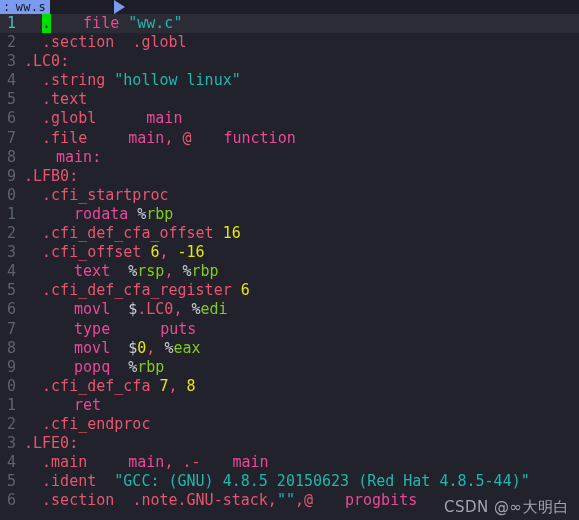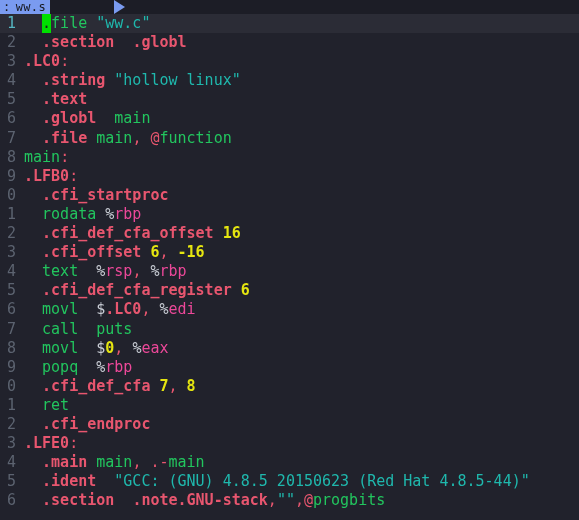--- a/index.html
+++ b/index.html
@@ -61,26 +61,26 @@
     box-sizing:content-box;
   }
   .line.current .gutter{color:#56b6c2;}
   .code{
     flex:1 1 auto;
     padding-left:5px;
     overflow:hidden;
   }
 
   
-  .t-dir{color:#e8566f;font-weight:bold;}      
+  .t-dir{color:#e8566f;}      
   .t-pink{color:#e8566f;}
-  .t-id{color:#22c55e;}       
+  .t-id{color:#ec4899;padding-left:32px;}       
   .t-str{color:#1fb8ad;}      
-  .t-num{color:#e5e510;font-weight:bold;}      
-  .t-reg{color:#ec4899;}      
+  .t-num{color:#e5e510;}      
+  .t-reg{color:#84cc16;}      
   .t-plain{color:#c8ccd4;}
   .t-pct{color:#c8ccd4;}
 
   
   .cursor{
     background:#00e000;
     color:#1d1f21;
     display:inline-block;
   }
 
@@ -119,26 +119,27 @@
       <div class="line"><div class="gutter">7</div><div class="code">  <span class="t-dir">.file</span> <span class="t-id">main</span><span class="t-pink">,</span> <span class="t-pink">@</span><span class="t-id">function</span></div></div>
       <div class="line"><div class="gutter">8</div><div class="code"><span class="t-id">main</span><span class="t-pink">:</span></div></div>
       <div class="line"><div class="gutter">9</div><div class="code"><span class="t-dir">.LFB0</span><span class="t-pink">:</span></div></div>
       <div class="line"><div class="gutter">0</div><div class="code">  <span class="t-dir">.cfi_startproc</span></div></div>
       <div class="line"><div class="gutter">1</div><div class="code">  <span class="t-id">rodata</span> <span class="t-pct">%</span><span class="t-reg">rbp</span></div></div>
       <div class="line"><div class="gutter">2</div><div class="code">  <span class="t-dir">.cfi_def_cfa_offset</span> <span class="t-num">16</span></div></div>
       <div class="line"><div class="gutter">3</div><div class="code">  <span class="t-dir">.cfi_offset</span> <span class="t-num">6</span><span class="t-pink">,</span> <span class="t-num">-16</span></div></div>
       <div class="line"><div class="gutter">4</div><div class="code">  <span class="t-id">text</span>  <span class="t-pct">%</span><span class="t-reg">rsp</span><span class="t-pink">,</span> <span class="t-pct">%</span><span class="t-reg">rbp</span></div></div>
       <div class="line"><div class="gutter">5</div><div class="code">  <span class="t-dir">.cfi_def_cfa_register</span> <span class="t-num">6</span></div></div>
       <div class="line"><div class="gutter">6</div><div class="code">  <span class="t-id">movl</span>  <span class="t-plain">$</span><span class="t-dir">.LC0</span><span class="t-pink">,</span> <span class="t-pct">%</span><span class="t-reg">edi</span></div></div>
-      <div class="line"><div class="gutter">7</div><div class="code">  <span class="t-id">call</span>  <span class="t-id">puts</span></div></div>
+      <div class="line"><div class="gutter">7</div><div class="code">  <span class="t-id">type</span>  <span class="t-id">puts</span></div></div>
       <div class="line"><div class="gutter">8</div><div class="code">  <span class="t-id">movl</span>  <span class="t-plain">$</span><span class="t-num">0</span><span class="t-pink">,</span> <span class="t-pct">%</span><span class="t-reg">eax</span></div></div>
       <div class="line"><div class="gutter">9</div><div class="code">  <span class="t-id">popq</span>  <span class="t-pct">%</span><span class="t-reg">rbp</span></div></div>
       <div class="line"><div class="gutter">0</div><div class="code">  <span class="t-dir">.cfi_def_cfa</span> <span class="t-num">7</span><span class="t-pink">,</span> <span class="t-num">8</span></div></div>
       <div class="line"><div class="gutter">1</div><div class="code">  <span class="t-id">ret</span></div></div>
       <div class="line"><div class="gutter">2</div><div class="code">  <span class="t-dir">.cfi_endproc</span></div></div>
       <div class="line"><div class="gutter">3</div><div class="code"><span class="t-dir">.LFE0</span><span class="t-pink">:</span></div></div>
       <div class="line"><div class="gutter">4</div><div class="code">  <span class="t-dir">.main</span> <span class="t-id">main</span><span class="t-pink">,</span> <span class="t-pink">.</span><span class="t-pink">-</span><span class="t-id">main</span></div></div>
       <div class="line"><div class="gutter">5</div><div class="code">  <span class="t-dir">.ident</span>  <span class="t-str">"GCC: (GNU) 4.8.5 20150623 (Red Hat 4.8.5-44)"</span></div></div>
       <div class="line"><div class="gutter">6</div><div class="code">  <span class="t-dir">.section</span>  <span class="t-dir">.note.GNU-stack</span><span class="t-pink">,</span><span class="t-str">""</span><span class="t-pink">,</span><span class="t-pink">@</span><span class="t-id">progbits</span></div></div>
     </div>
 
+  <div class="watermark">CSDN @∞大明白</div>
 
 </div>
 
 </body></html>

